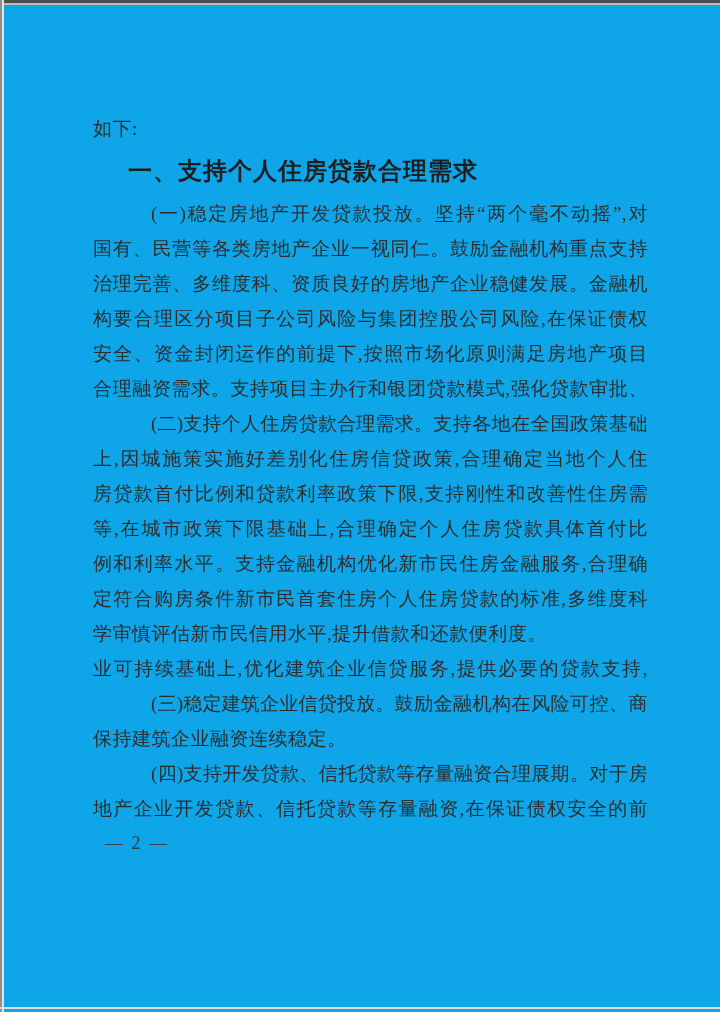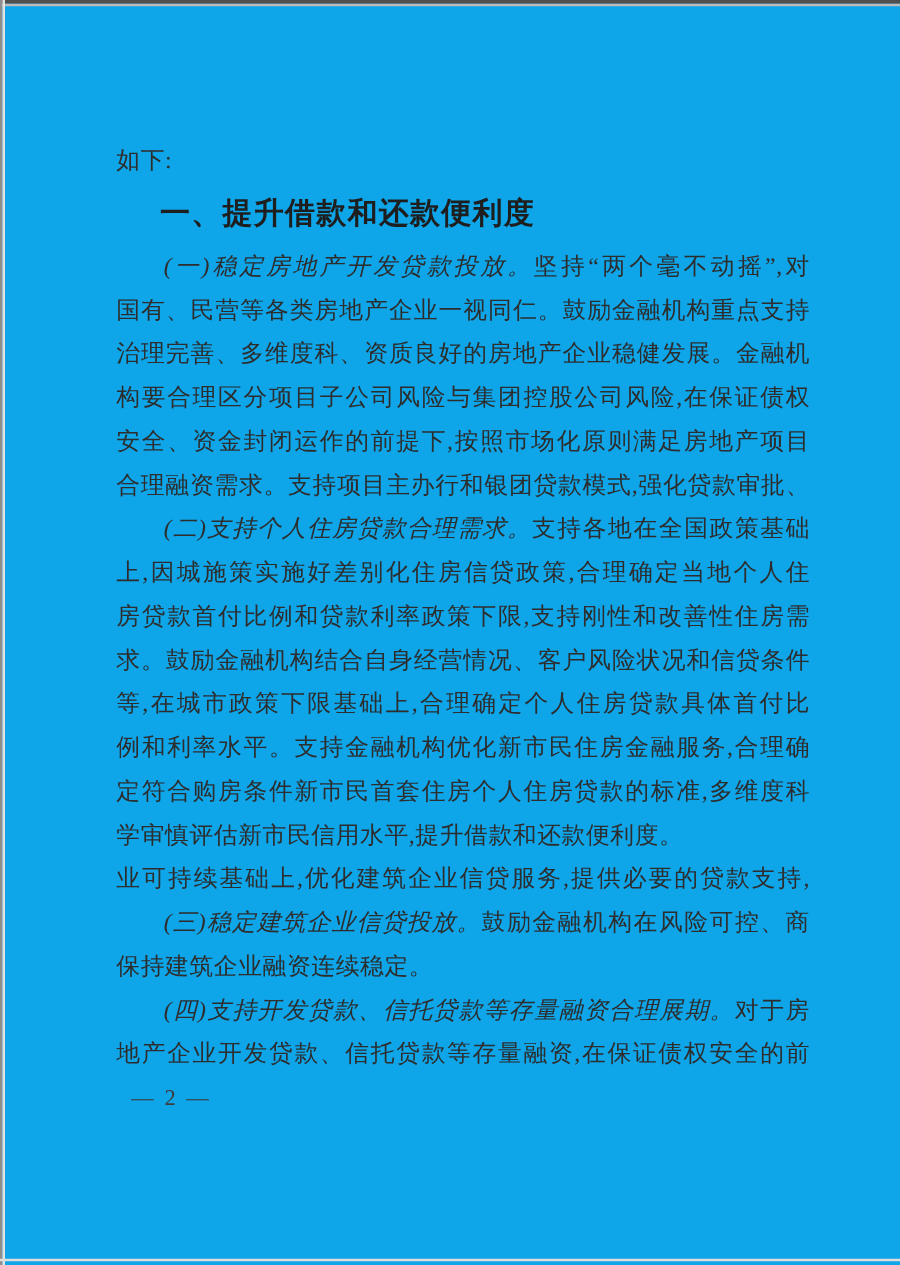--- a/index.html
+++ b/index.html
@@ -83,22 +83,22 @@
     line-height: 38px;
     margin: 0;
     padding-left: 35px;
     font-family: "Liberation Sans", "DejaVu Sans", sans-serif;
     font-weight: bold;
     font-size: 24px;
     color: #1e1e1e;
     letter-spacing: 1px;
   }
   .lead {
-    font-style: italic;
     letter-spacing: 0.2px;
+    margin-left: 20px;
   }
   .page-number {
     height: 35px;
     line-height: 35px;
     padding-left: 12px;
     font-size: 18px;
     letter-spacing: 2px;
     color: #3c3c3c;
   }
 </style>
@@ -113,36 +113,35 @@
   <div class="edge-left-soft"></div>
   <div class="edge-right-line"></div>
   <div class="edge-bottom"></div>
   <div class="mark-right-mid"></div>
   <div class="mark-right-dark"></div>
 
   <div class="content">
 
     <div class="line intro">如下:</div>
 
-    <h1 class="heading">一、提升借款和还款便利度</h1>
+    <h1 class="heading">一、支持个人住房贷款合理需求</h1>
 
     <div>
       <div class="line justify indent"><span class="lead">(一)稳定房地产开发贷款投放。</span><span>坚持“两个毫不动摇”,对</span></div>
       <div class="line justify">国有、民营等各类房地产企业一视同仁。鼓励金融机构重点支持</div>
       <div class="line justify">治理完善、多维度科、资质良好的房地产企业稳健发展。金融机</div>
       <div class="line justify">构要合理区分项目子公司风险与集团控股公司风险,在保证债权</div>
       <div class="line justify">安全、资金封闭运作的前提下,按照市场化原则满足房地产项目</div>
       <div class="line justify">合理融资需求。支持项目主办行和银团贷款模式,强化贷款审批、</div>
     </div>
 
     <div>
       <div class="line justify indent"><span class="lead">(二)支持个人住房贷款合理需求。</span><span>支持各地在全国政策基础</span></div>
       <div class="line justify">上,因城施策实施好差别化住房信贷政策,合理确定当地个人住</div>
       <div class="line justify">房贷款首付比例和贷款利率政策下限,支持刚性和改善性住房需</div>
-      <div class="line justify">求。鼓励金融机构结合自身经营情况、客户风险状况和信贷条件</div>
       <div class="line justify">等,在城市政策下限基础上,合理确定个人住房贷款具体首付比</div>
       <div class="line justify">例和利率水平。支持金融机构优化新市民住房金融服务,合理确</div>
       <div class="line justify">定符合购房条件新市民首套住房个人住房贷款的标准,多维度科</div>
       <div class="line">学审慎评估新市民信用水平,提升借款和还款便利度。</div>
     </div>
 
     <div>
       <div class="line justify">业可持续基础上,优化建筑企业信贷服务,提供必要的贷款支持,</div>
       <div class="line justify indent"><span class="lead">(三)稳定建筑企业信贷投放。</span><span>鼓励金融机构在风险可控、商</span></div>
       <div class="line">保持建筑企业融资连续稳定。</div>

